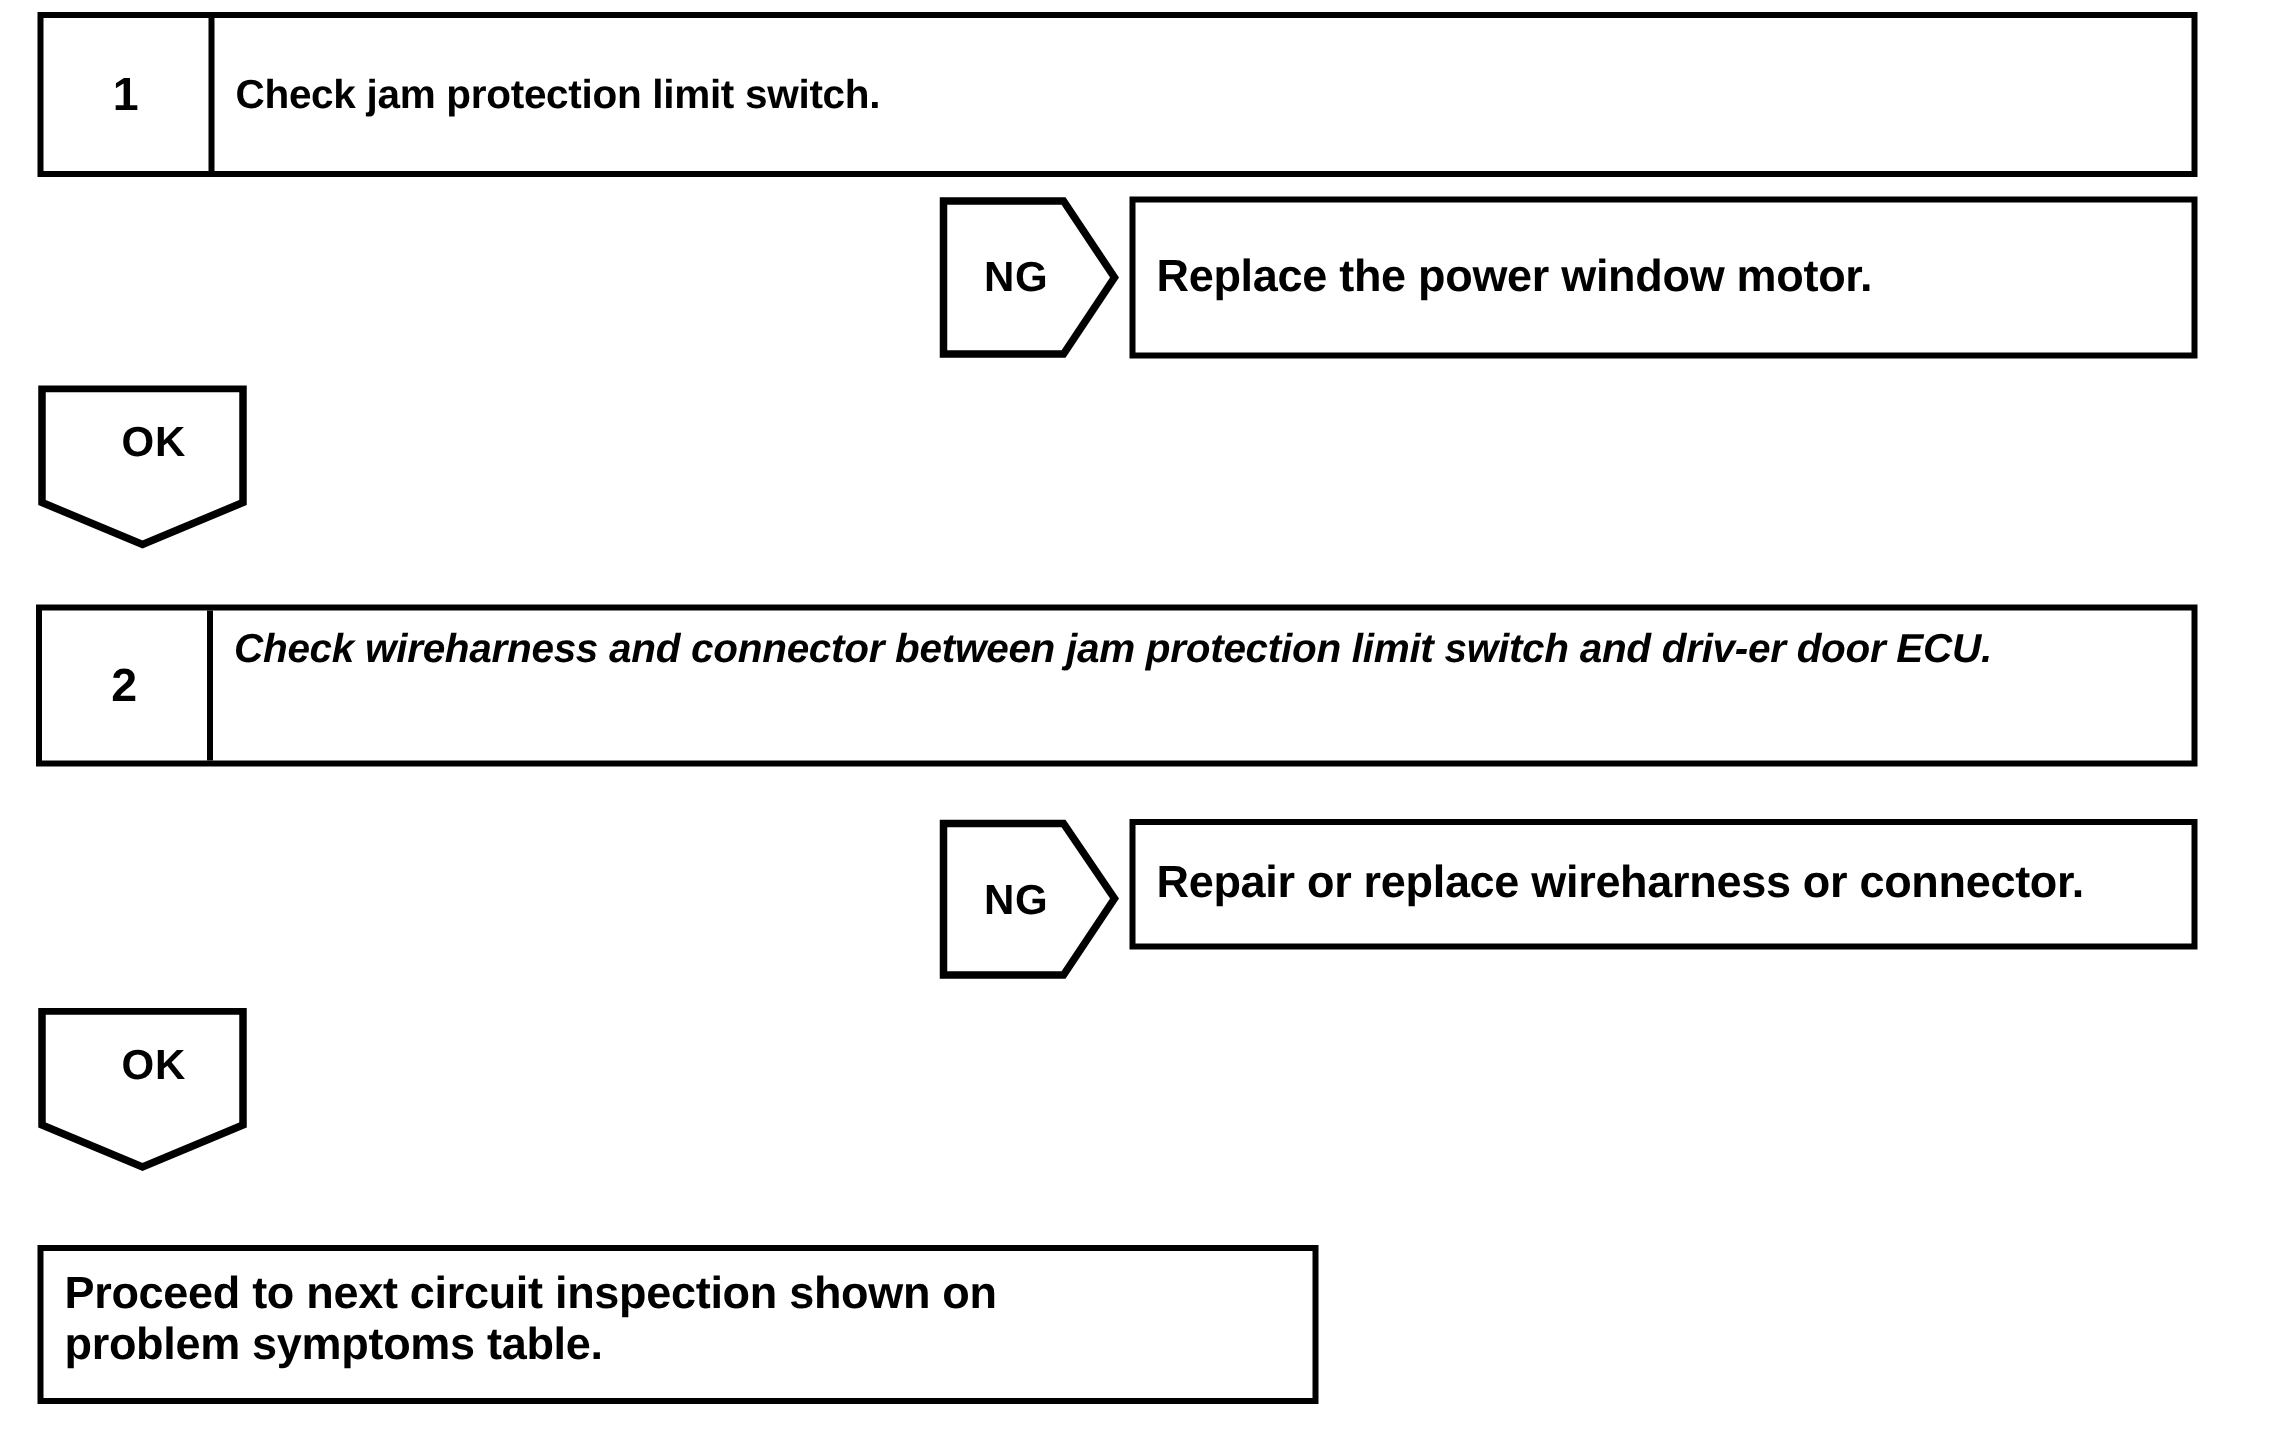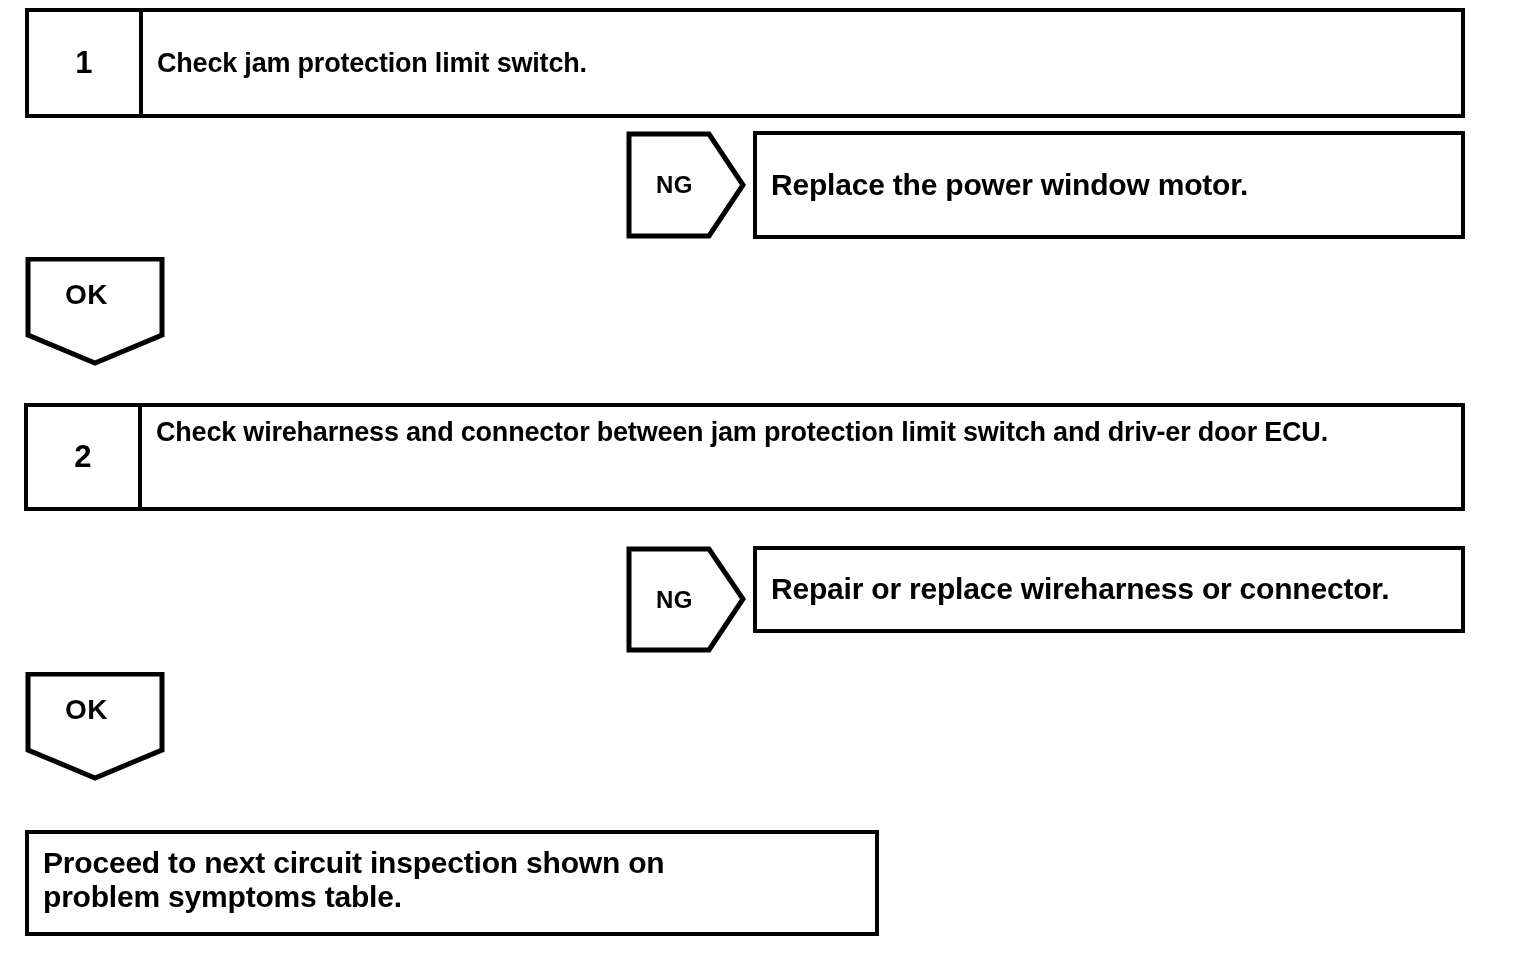--- a/index.html
+++ b/index.html
@@ -44,21 +44,21 @@
     flex: 1 1 auto;
     display: flex;
     align-items: center;
     padding-left: 14px;
     padding-right: 8px;
     font-size: 27px;
     font-weight: bold;
     line-height: 1.12;
     letter-spacing: -0.2px;
   }
-  .step-text.two-line { align-items: flex-start; padding-top: 10px; }
+  .step-text.two-line { align-items: flex-start; padding-top: 10px; font-style: italic; }
 
   
   .plain-box {
     border: 4px solid #000;
     background: #fff;
     display: flex;
     align-items: center;
     padding-left: 14px;
     padding-right: 10px;
     font-size: 30px;
@@ -75,37 +75,37 @@
   .ng-arrow svg { display: block; }
   .ng-arrow .lbl {
     position: absolute;
     left: 0; top: 0;
     width: 100%; height: 100%;
     display: flex;
     align-items: center;
     justify-content: flex-start;
     padding-left: 30px;
     box-sizing: border-box;
-    font-size: 24px;
+    font-size: 28px;
     font-weight: bold;
     letter-spacing: 0.5px;
   }
 
   
   .ok-arrow { position: absolute; }
   .ok-arrow svg { display: block; }
   .ok-arrow .lbl {
     position: absolute;
     left: 0; top: 0;
     width: 100%;
     height: 76px;
     display: flex;
     align-items: center;
     justify-content: flex-start;
-    padding-left: 40px;
+    padding-left: 56px;
     box-sizing: border-box;
     font-size: 28px;
     font-weight: bold;
     letter-spacing: 0.5px;
   }
 </style>
 </head>
 <body>
 
 <div id="canvas">

